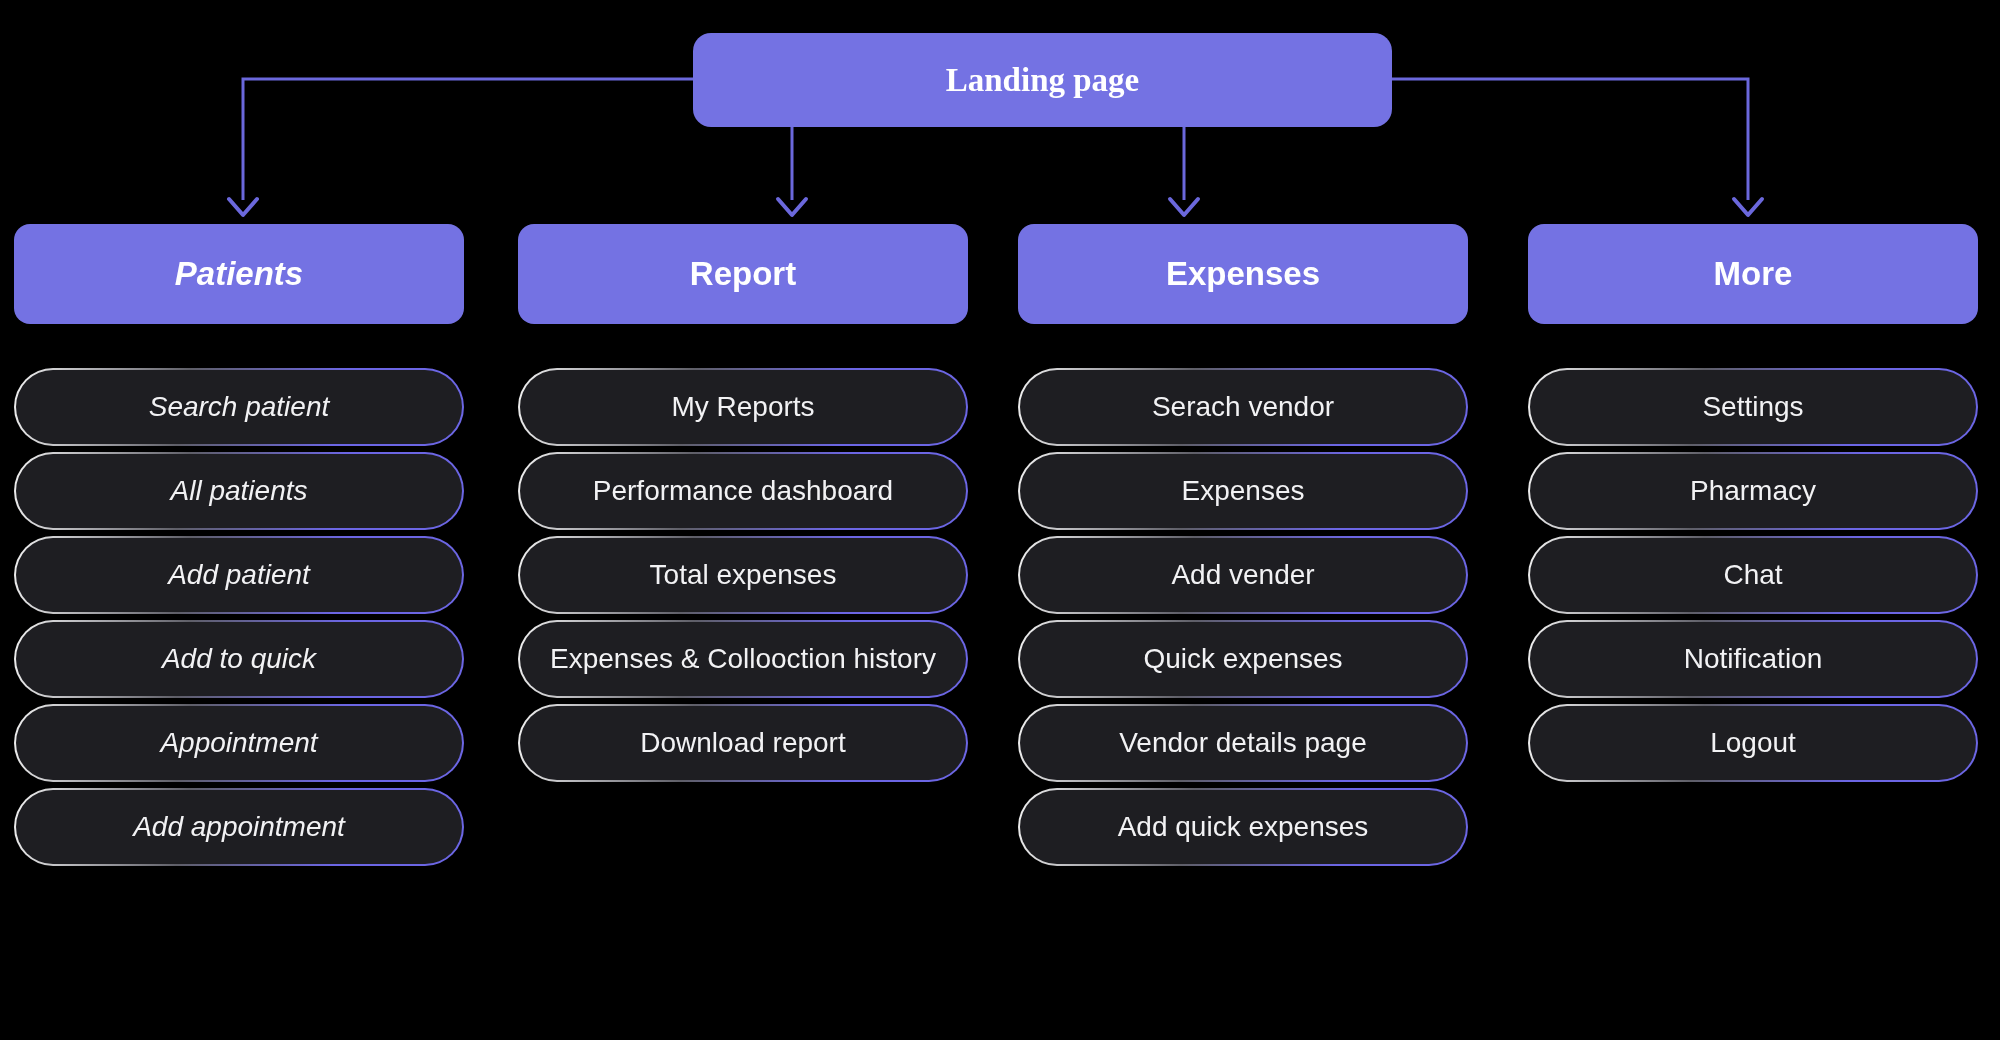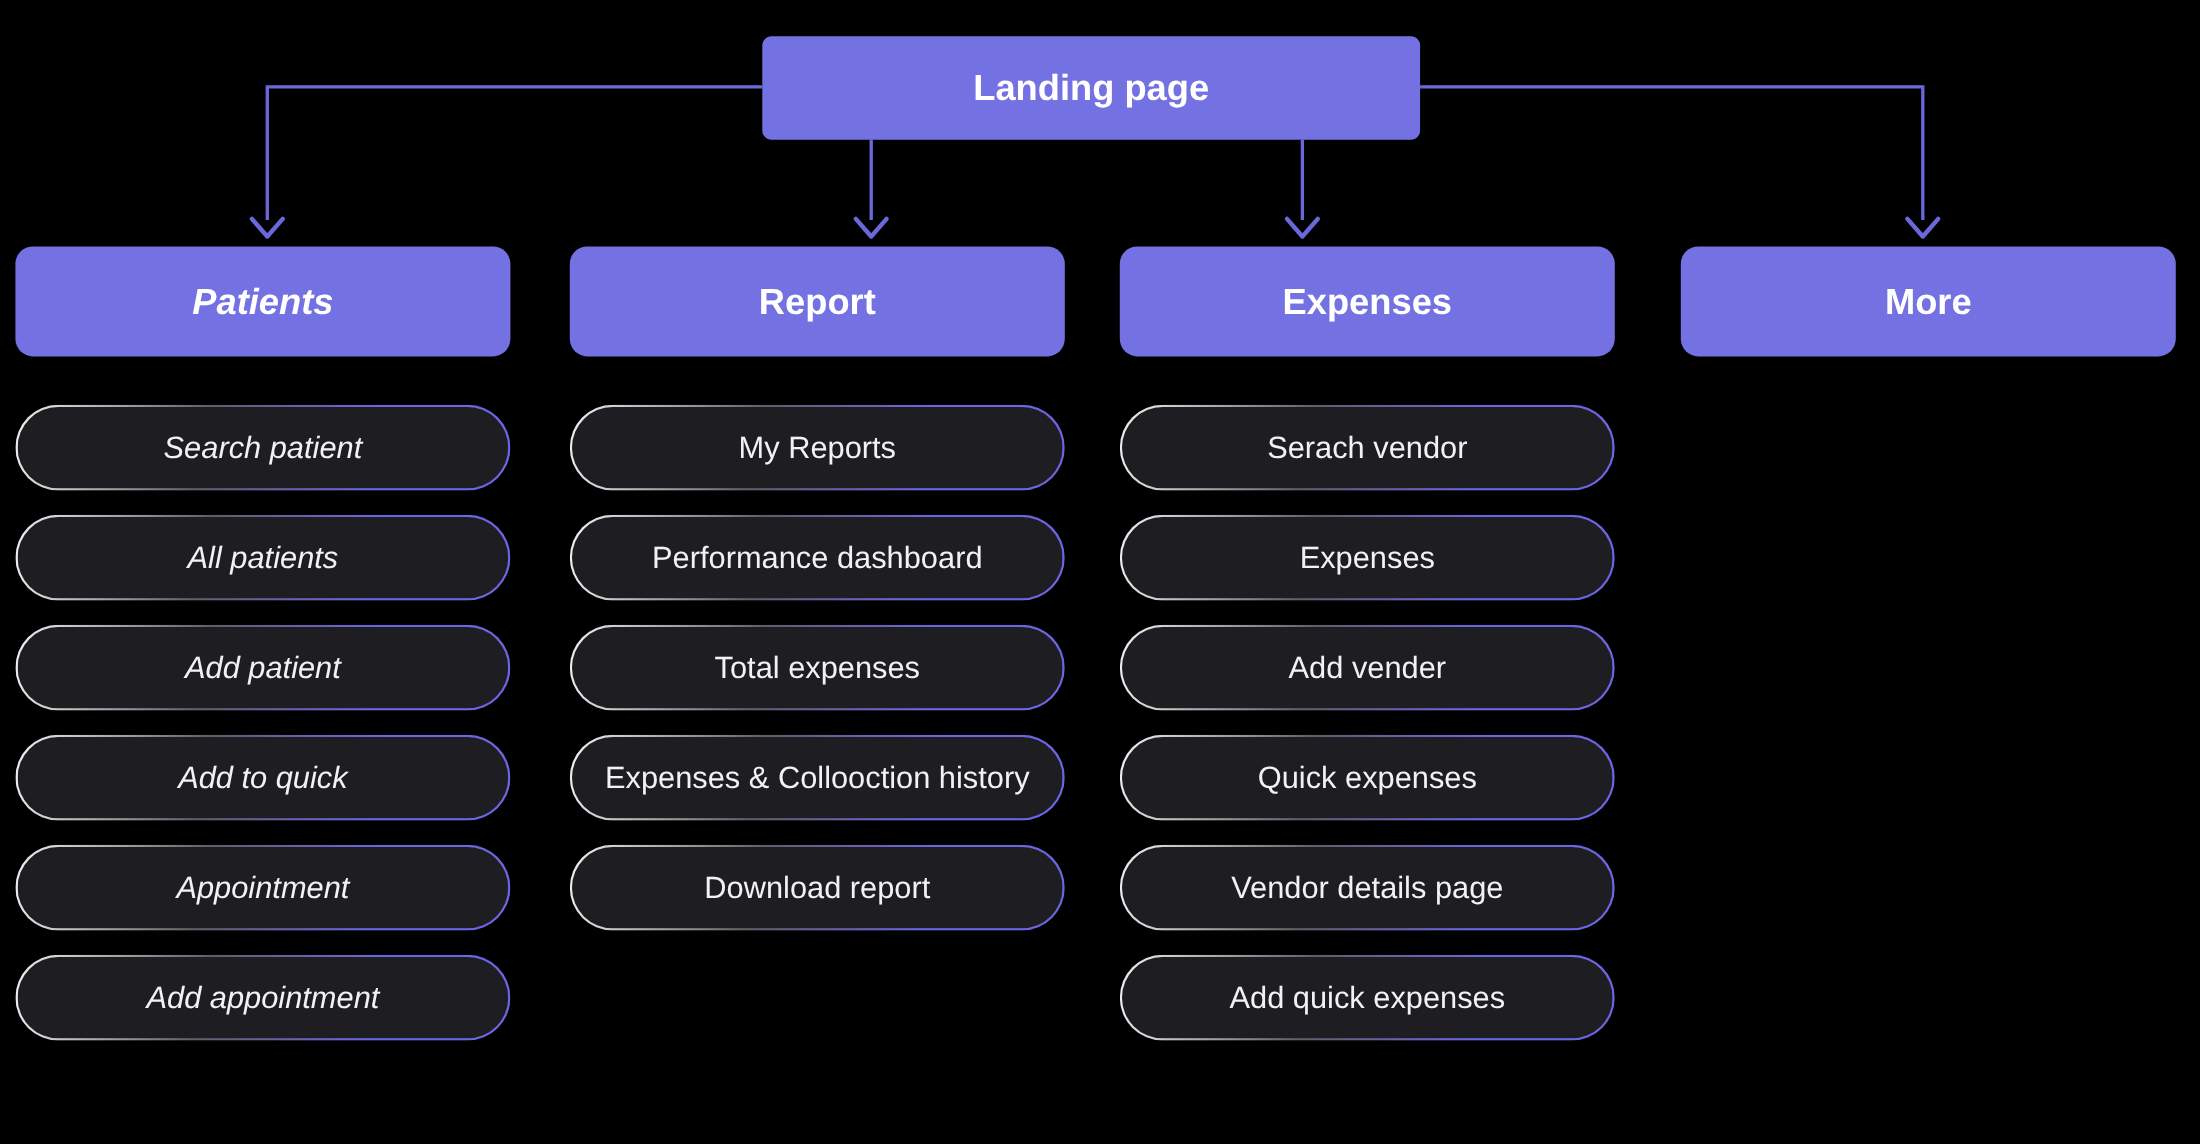--- a/index.html
+++ b/index.html
@@ -11,42 +11,42 @@
     --text:#FFFFFF;
     --pill-text:#F2F2F4;
   }
   *{box-sizing:border-box;margin:0;padding:0;}
   html,body{background:var(--background);}
   body{
     width:2000px;height:1040px;position:relative;overflow:hidden;
     font-family:"Liberation Sans", sans-serif;
   }
   .root-node{
-    position:absolute;left:693px;top:33px;width:598px;height:94px;
-    background:var(--accent);border-radius:8px;
+    position:absolute;left:693px;top:33px;width:699px;height:94px;
+    background:var(--accent);border-radius:18px;
     display:flex;align-items:center;justify-content:center;
-    color:var(--text);font-size:33px;font-weight:bold;
+    color:var(--text);font-size:33px;font-weight:bold;font-family:Liberation Serif, serif;
   }
   svg.connectors{
     position:absolute;left:0;top:0;width:2000px;height:240px;
     color:var(--connector);
   }
   .col{position:absolute;top:224px;width:450px;}
   .col-0{left:14px;font-style:italic;}
   .col-1{left:518px;}
   .col-2{left:1018px;}
   .col-3{left:1528px;}
   .col-header{
     height:100px;border-radius:16px;background:var(--accent);
     display:flex;align-items:center;justify-content:center;
     color:var(--text);font-size:33px;font-weight:bold;
   }
   .pills{
     margin-top:44px;
-    display:flex;flex-direction:column;gap:22px;justify-content:flex-end;
+    display:flex;flex-direction:column;gap:6px;justify-content:flex-end;
   }
   .pill{
     height:78px;border-radius:40px;
     border:2px solid transparent;
     background:
       linear-gradient(var(--pill-bg),var(--pill-bg)) padding-box,
       linear-gradient(100deg, rgba(255,255,255,0.95) 0%, rgba(210,210,230,0.45) 38%, var(--pill-border) 72%) border-box;
     display:flex;align-items:center;justify-content:center;
     color:var(--pill-text);font-size:28px;
   }
@@ -107,15 +107,22 @@
       <div class="pill">Expenses</div>
       <div class="pill">Add vender</div>
       <div class="pill">Quick expenses</div>
       <div class="pill">Vendor details page</div>
       <div class="pill">Add quick expenses</div>
     </div>
   </section>
 
   <section class="col col-3">
     <div class="col-header">More</div>
+    <div class="pills">
+      <div class="pill">Settings</div>
+      <div class="pill">Pharmacy</div>
+      <div class="pill">Chat</div>
+      <div class="pill">Notification</div>
+      <div class="pill">Logout</div>
+    </div>
   </section>
 
 </div>
 
 </body></html>

